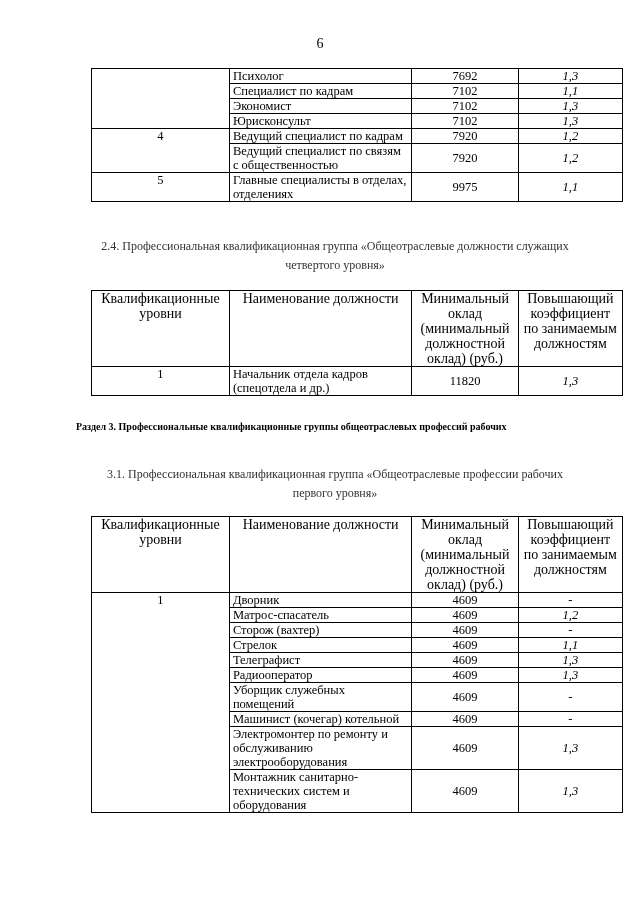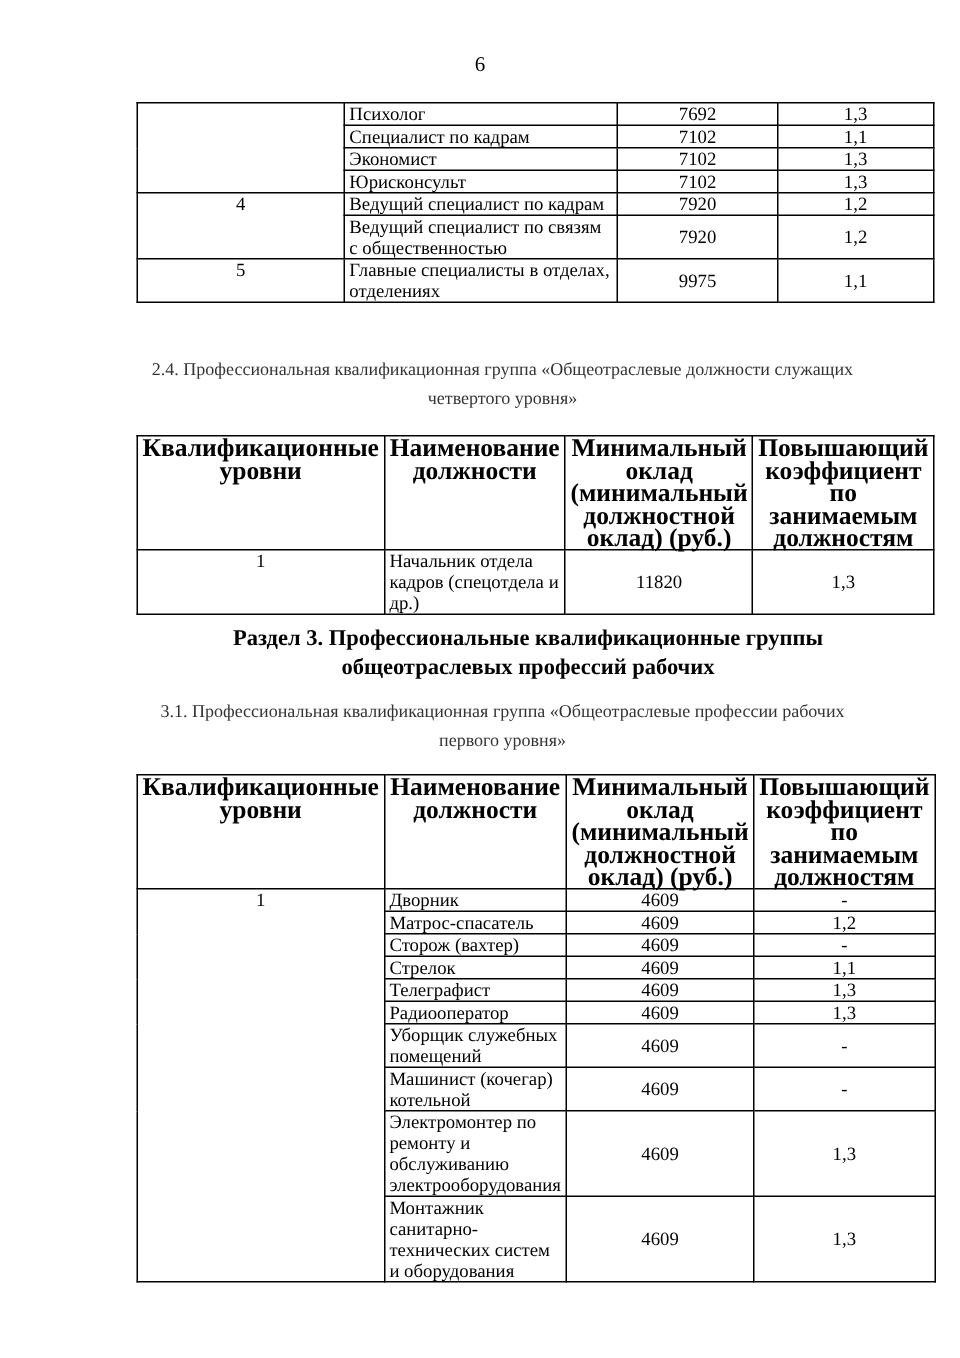--- a/index.html
+++ b/index.html
@@ -4,24 +4,24 @@
 <style>
   html, body { margin:0; padding:0; background:#ffffff; }
   body { width:640px; height:905px; position:relative; overflow:hidden;
          font-family:"Liberation Serif", "DejaVu Serif", serif; color:#000; }
   .page-num { position:absolute; top:36px; left:0; width:640px; text-align:center; font-size:14px; }
   table { position:absolute; left:91px; width:532px; border-collapse:collapse; font-size:12.5px; line-height:14px; }
   td { border:1px solid #000; padding:0 3px; vertical-align:middle; }
   td.c1 { width:120px; text-align:center; vertical-align:top; }
   td.c2 { width:161px; text-align:left; }
   td.c3 { width:91px; text-align:center; }
-  td.c4 { width:89px; text-align:center; }
-  th { border:1px solid #000; font-weight:bold; padding:0 3px; vertical-align:top; text-align:center; font-size:17px; line-height:15px; }
+  td.c4 { width:89px; text-align:center;font-style:italic; }
+  th { border:1px solid #000; font-weight:normal; padding:0 3px; vertical-align:top; text-align:center; font-size:14px; line-height:15px; }
   .heading { position:absolute; left:90px; width:490px; text-align:center; font-size:12px; line-height:19px; color:#333; }
-  .bold-heading { position:absolute; left:107px; width:490px; text-align:center; font-size:15px; line-height:19px; font-weight:bold; }
+  .bold-heading { position:absolute; left:76px; width:490px; font-size:10px; line-height:19px; font-weight:bold; }
   .t1 { top:68px; }
   .t2 { top:290px; }
   .t3 { top:516px; }
 </style>
 </head>
 <body>
 
 <div class="page-num">6</div>
 
 <table class="t1">

